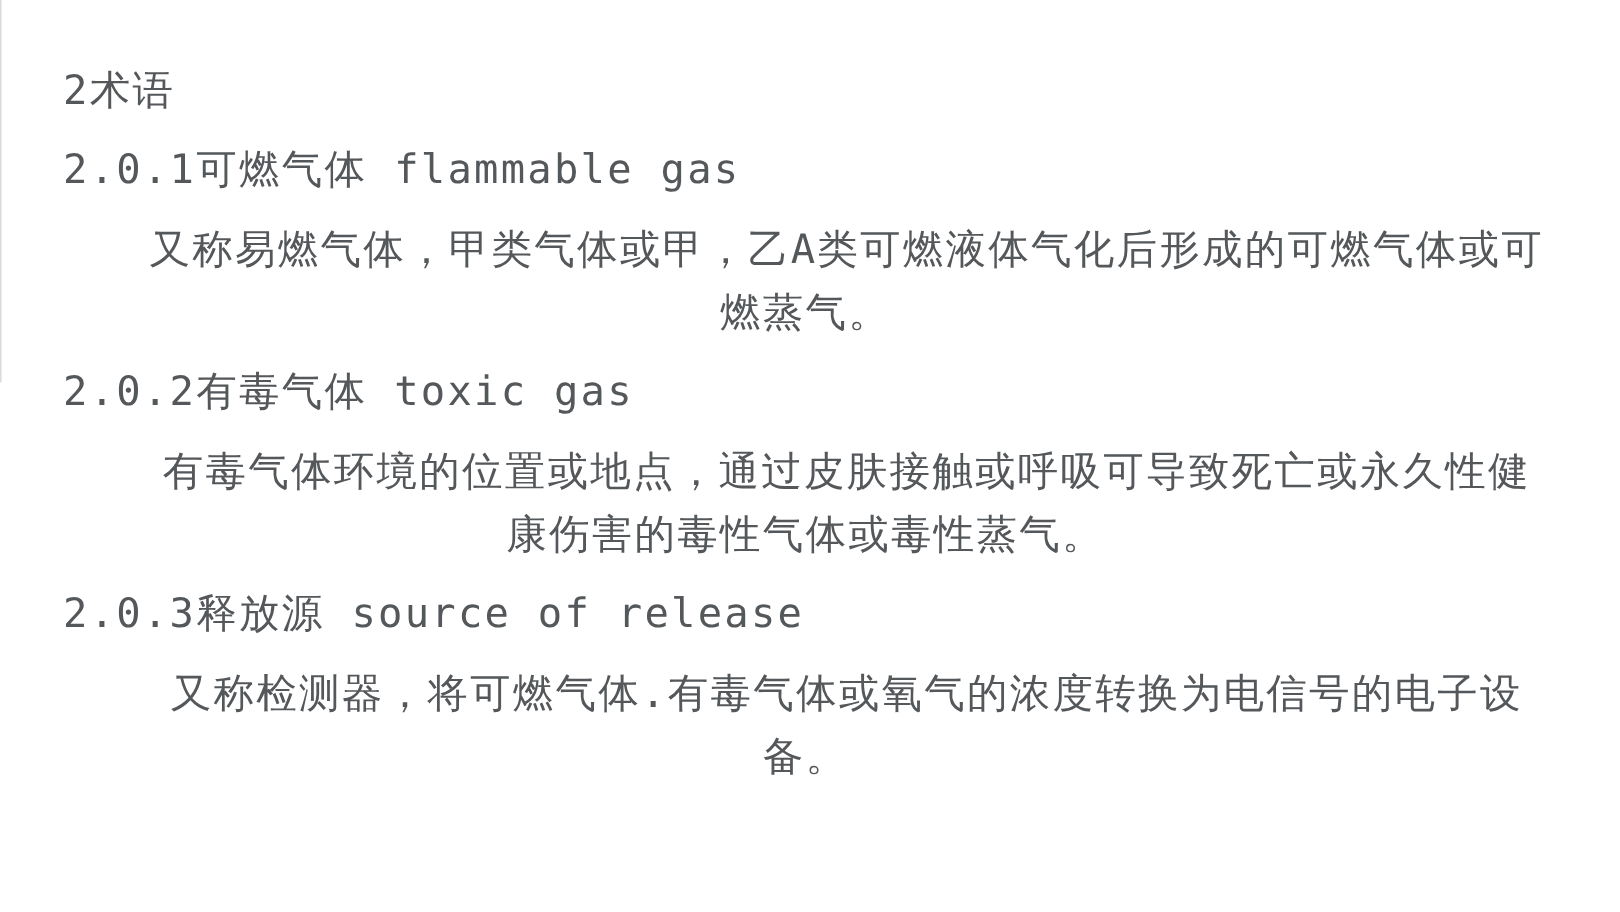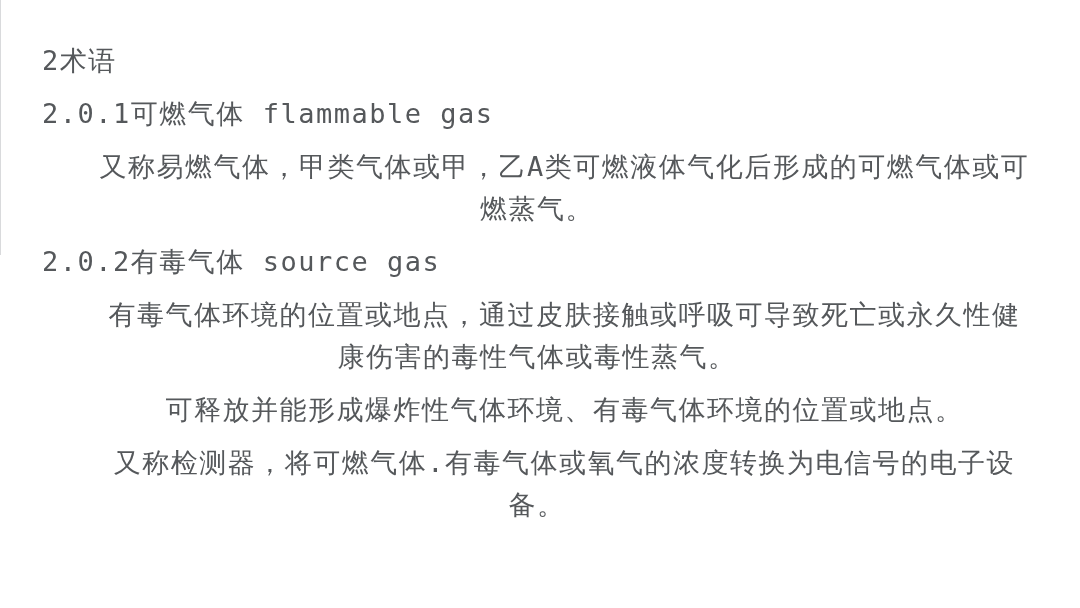--- a/index.html
+++ b/index.html
@@ -53,26 +53,26 @@
   <div class="content">
 
     <h2>2术语</h2>
 
     <section>
       <p class="term-heading"><span>2.0.1</span><span>可燃气体</span><span class="en">flammable gas</span></p>
       <p class="definition">又称易燃气体，甲类气体或甲，乙A类可燃液体气化后形成的可燃气体或可燃蒸气。</p>
     </section>
 
     <section>
-      <p class="term-heading"><span>2.0.2</span><span>有毒气体</span><span class="en">source gas</span></p>
+      <p class="term-heading"><span>2.0.2</span><span>有毒气体</span><span class="en">toxic gas</span></p>
       <p class="definition">有毒气体环境的位置或地点，通过皮肤接触或呼吸可导致死亡或永久性健康伤害的毒性气体或毒性蒸气。</p>
     </section>
 
     <section>
-      <p class="definition">可释放并能形成爆炸性气体环境、有毒气体环境的位置或地点。</p>
+      <p class="term-heading"><span>2.0.3</span><span>释放源</span><span class="en">source of release</span></p>
     </section>
 
     <section>
       <p class="definition">又称检测器，将可燃气体.有毒气体或氧气的浓度转换为电信号的电子设备。</p>
     </section>
 
   </div>
 </div>
 
 </body></html>

